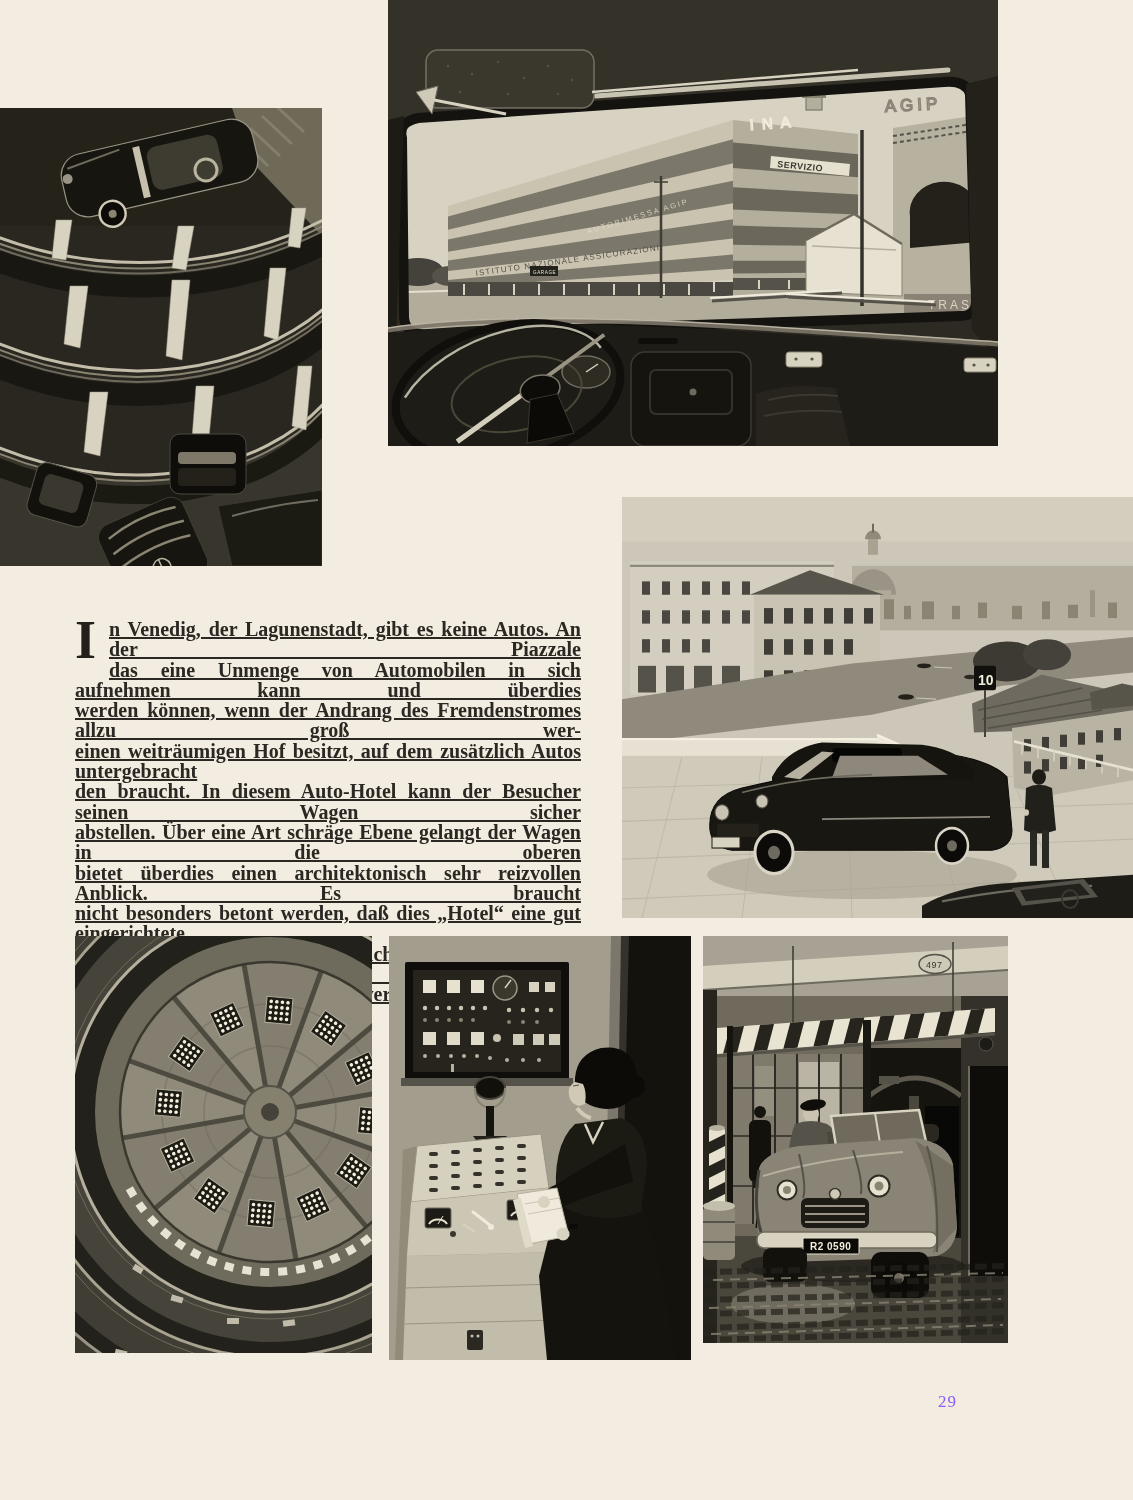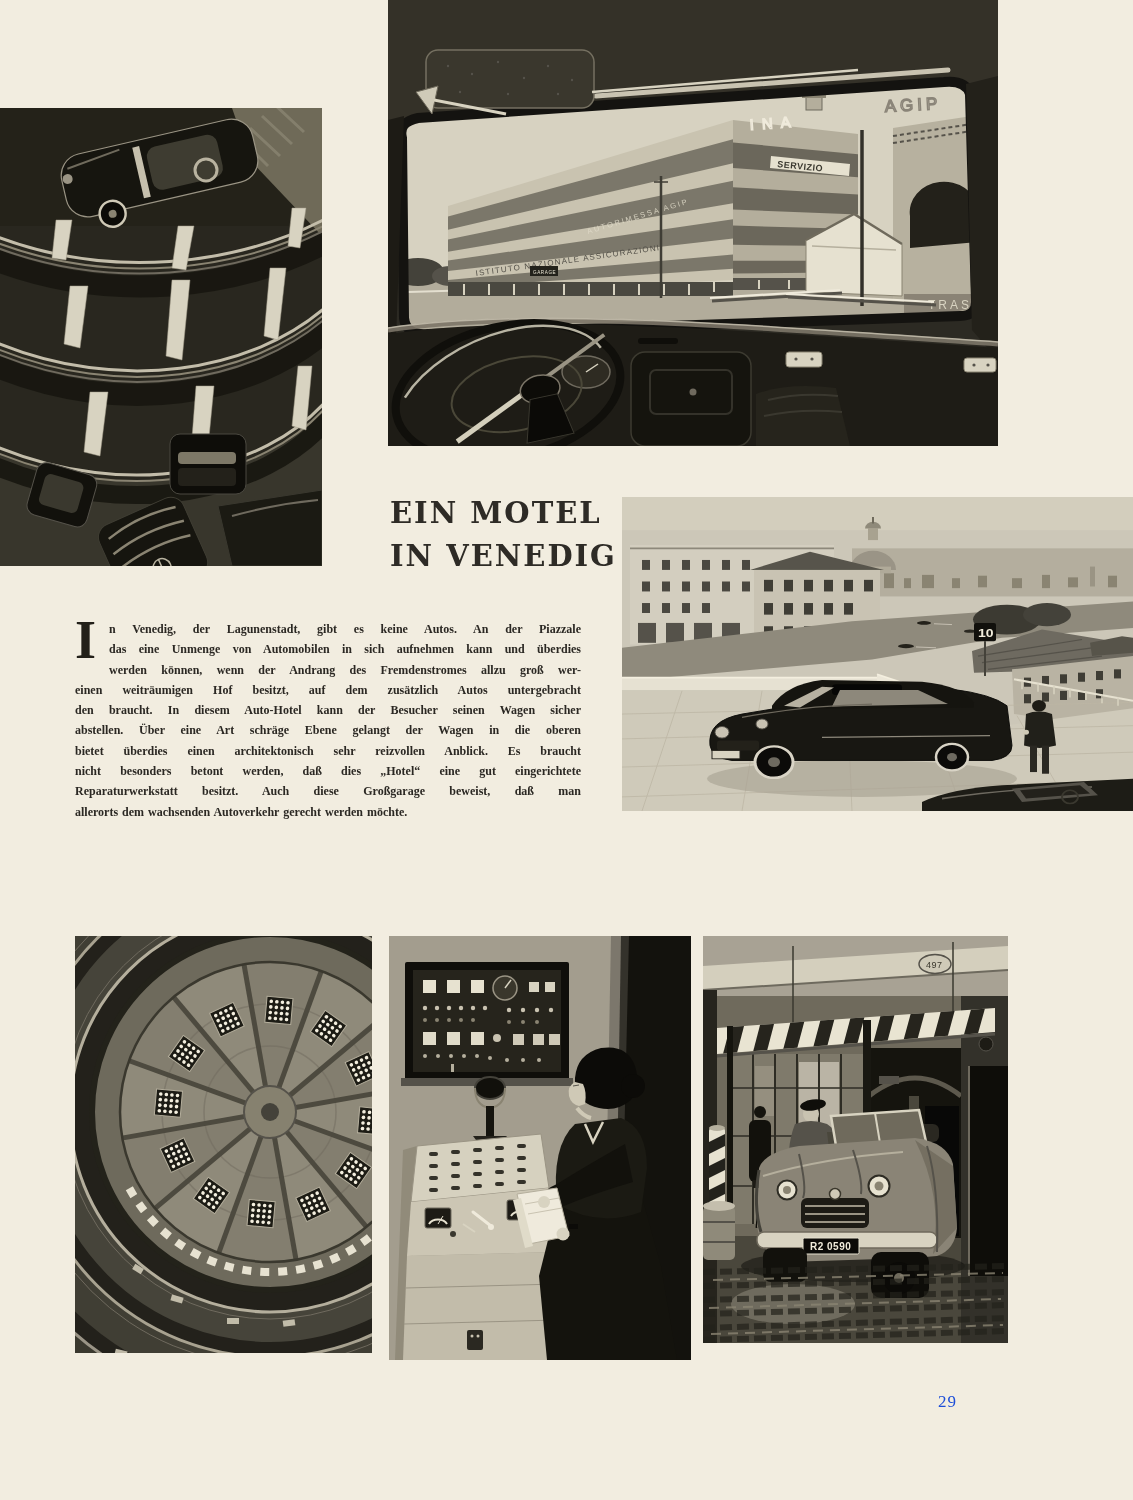--- a/index.html
+++ b/index.html
@@ -6,24 +6,24 @@
   #page{position:relative;width:1133px;height:1500px;margin:0 auto;background:#f2ede0;overflow:hidden;
         font-family:"Liberation Serif",serif;color:#2b2823;}
   .ph{position:absolute;overflow:hidden;}
   .ph svg{display:block;width:100%;height:100%;}
   #title{position:absolute;left:390px;top:492px;width:230px;
          font-family:"DejaVu Serif",serif;font-weight:bold;color:#2e2b26;
          font-size:29px;letter-spacing:2px;line-height:43px;white-space:nowrap;}
   #article{position:absolute;left:75px;top:619px;width:506px;}
   .dropcap{float:left;font-family:"Liberation Serif",serif;font-weight:600;
            font-size:54px;line-height:40px;width:26px;margin:1px 8px 0 0;color:#232019;}
-  .article-line{font-size:12px;line-height:20.3px;font-weight:600;color:#2b2823;
-                text-align:justify;text-align-last:justify;word-spacing:1px;}
+  .article-line{font-size:20px;line-height:20.3px;font-weight:600;color:#2b2823;
+                text-align:justify;text-align-last:justify;word-spacing:1px;text-decoration:underline;}
   .article-line.last{text-align-last:left;}
-  #pageno{position:absolute;left:938px;top:1392px;font-size:17px;color:#1d4ed8;letter-spacing:1px;}
+  #pageno{position:absolute;left:938px;top:1392px;font-size:17px;color:#8b5cf6;letter-spacing:1px;}
   text{font-family:"Liberation Sans",sans-serif;}
 </style>
 </head>
 <body>
 
 <div id="page">
 
   <div class="ph" style="left:0;top:108px;width:322px;height:458px">
     <svg viewBox="0 0 322 458" preserveAspectRatio="none">
       <rect width="322" height="458" fill="#29271f"></rect>
@@ -216,26 +216,22 @@
         <path d="M18,376 A114,66 -12 0 1 220,368" stroke="#d4cfbc" stroke-width="2.5" fill="none" opacity=".85"></path>
         <ellipse cx="128" cy="396" rx="66" ry="36" fill="none" stroke="#4a4738" stroke-width="2"></ellipse>
         <path d="M60,430 L150,390" stroke="#d4cfbc" stroke-width="5"></path>
         <path d="M150,390 L226,356" stroke="#9a9484" stroke-width="4"></path>
         <ellipse cx="152" cy="396" rx="20" ry="14" fill="#0d0c08" stroke="#7c7668" stroke-width="1.5"></ellipse>
         <path d="M140,404 L128,446 L176,446 L168,404 Z" fill="#0b0a07" stroke="#3a382f"></path>
       </g>
     </svg>
   </div>
 
-  <div id="title">
-    <div>EIN MOTEL</div>
-    <div>IN VENEDIG</div>
-  </div>
-
-  <div class="ph" style="left:622px;top:497px;width:511px;height:314px">
+
+  <div class="ph" style="left:622px;top:497px;width:511px;height:421px">
     <svg viewBox="0 0 511 379" preserveAspectRatio="none">
       <rect width="511" height="379" fill="#ccc7b8"></rect>
       <rect width="511" height="40" fill="#d3cebd"></rect>
       <g>
         <rect x="230" y="62" width="281" height="58" fill="#b4ae9e"></rect>
         <g fill="#8a8472">
             <rect x="245" y="96" width="8" height="14"></rect>
             <rect x="262" y="92" width="10" height="18"></rect>
             <rect x="282" y="98" width="7" height="12"></rect>
             <rect x="300" y="94" width="12" height="16"></rect>

